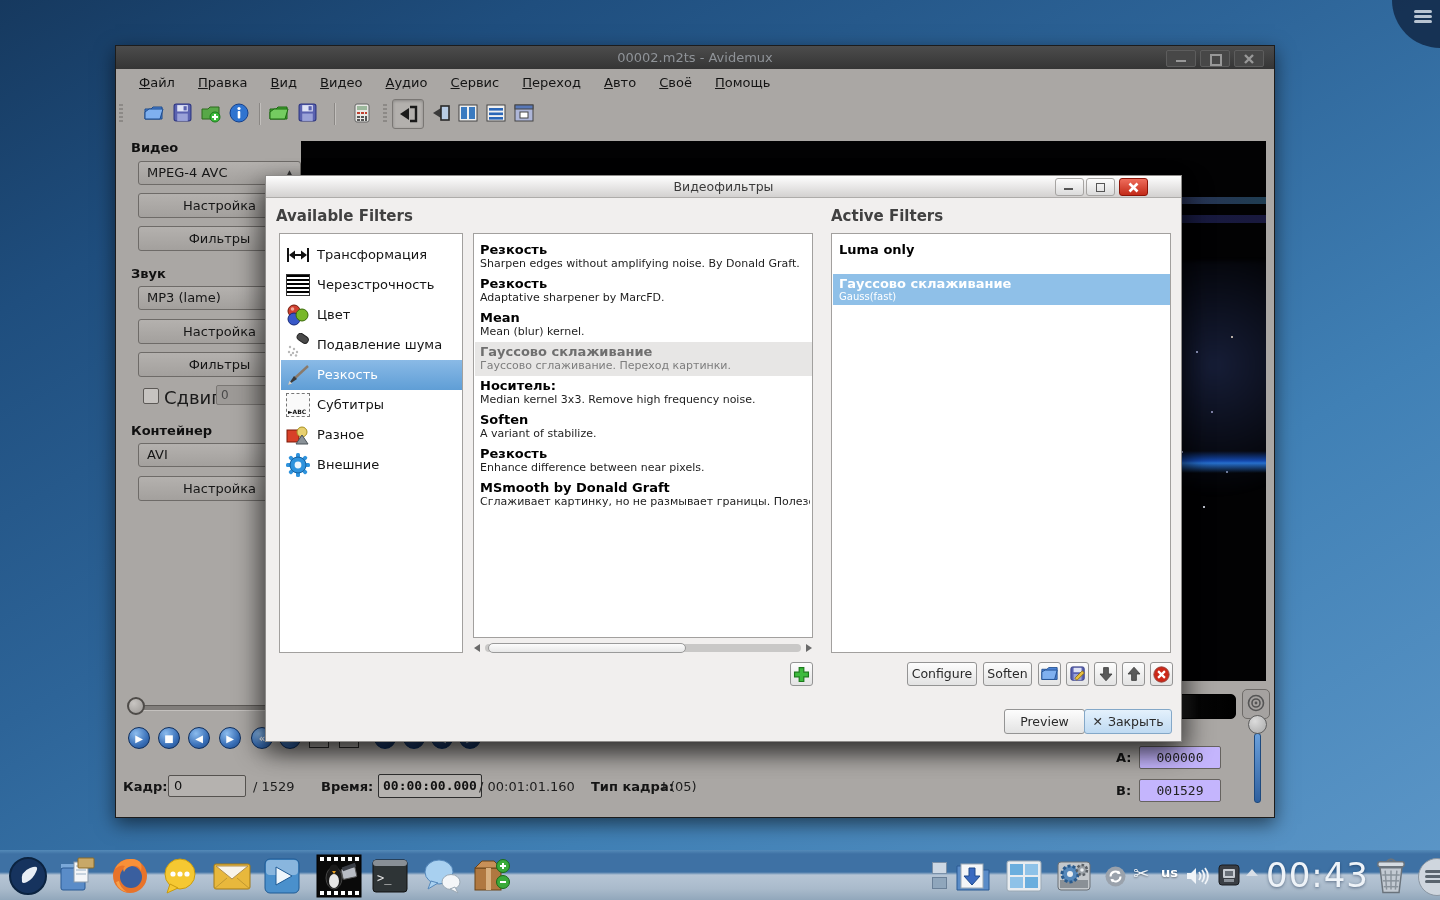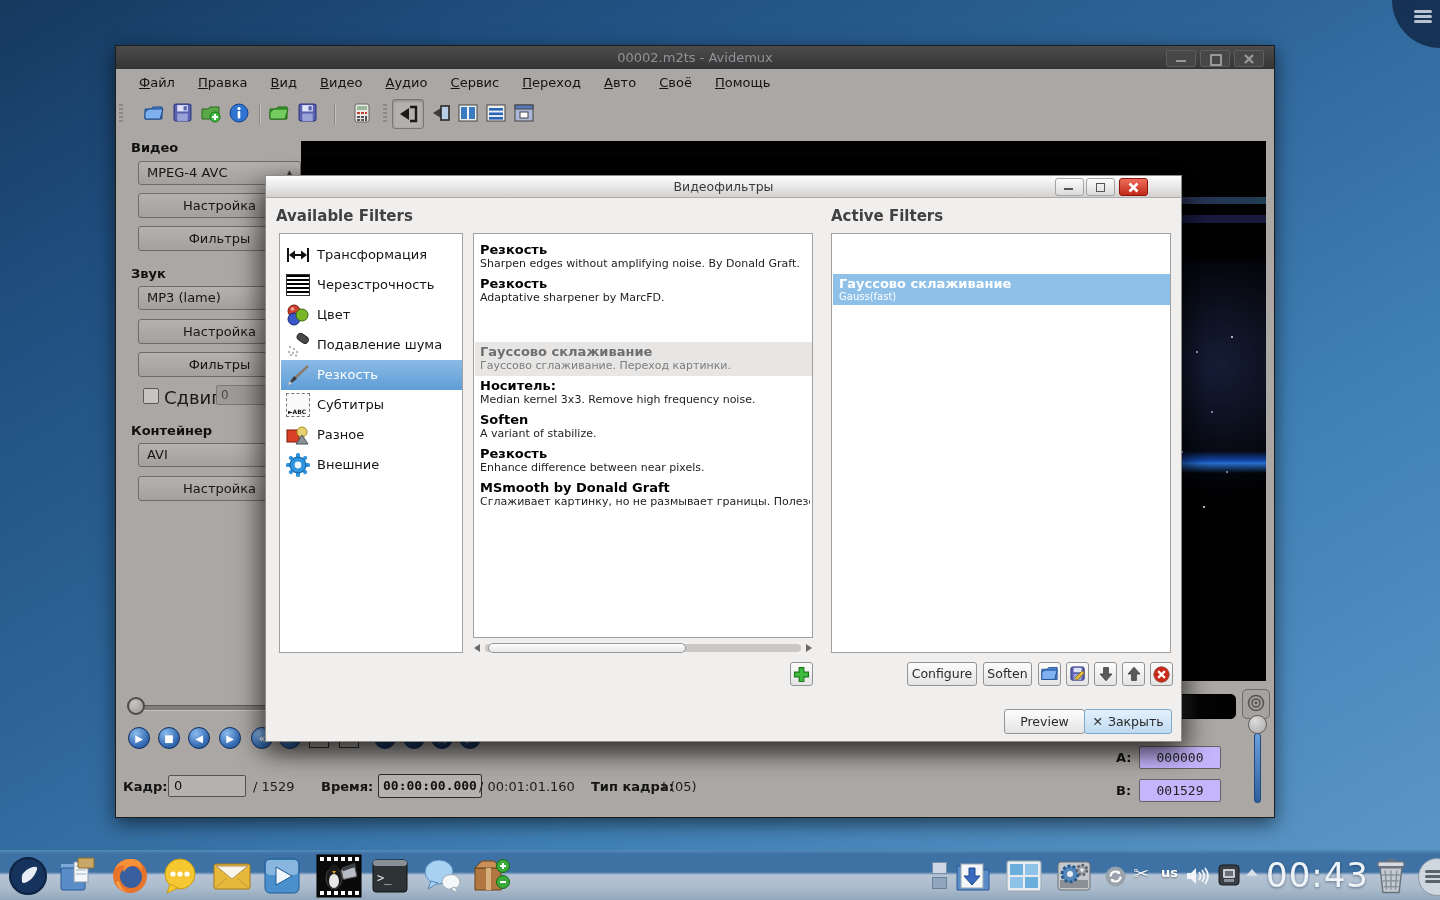--- a/index.html
+++ b/index.html
@@ -388,20 +388,24 @@
 
     <div class="abs dlist" style="left:207px;top:57px;width:340px;height:405px;">
       <div class="abs frow" style="top:6px;">
           <span class="n">Резкость</span>
           <span class="d">Sharpen edges without amplifying noise. By Donald Graft.</span>
         </div>
       <div class="abs frow" style="top:40px;">
           <span class="n">Резкость</span>
           <span class="d">Adaptative sharpener by MarcFD.</span>
         </div>
+      <div class="abs frow" style="top:74px;">
+          <span class="n">Mean</span>
+          <span class="d">Mean (blur) kernel.</span>
+        </div>
       <div class="abs frow sel" style="top:108px;">
           <span class="n">Гауссово склаживание</span>
           <span class="d">Гауссово сглаживание. Переход картинки.</span>
         </div>
       <div class="abs frow" style="top:142px;">
           <span class="n">Носитель:</span>
           <span class="d">Median kernel 3x3. Remove high frequency noise.</span>
         </div>
       <div class="abs frow" style="top:176px;">
           <span class="n">Soften</span>
@@ -424,20 +428,23 @@
       <div class="abs scroll-arrow" style="right:1px;top:3px;border-left:6px solid #6a6a6a;"></div>
     </div>
 
     <div class="abs ibtn" style="left:524px;top:486px;">
       <svg width="17" height="17" viewBox="0 0 22 22">
           <path d="M8 2 h6 v6 h6 v6 h-6 v6 h-6 v-6 H2 v-6 h6 Z" fill="#3dbb3d" stroke="#1a7a1a" stroke-width="1.5"></path>
         </svg>
     </div>
 
     <div class="abs dlist" style="left:565px;top:57px;width:340px;height:420px;">
+      <div class="abs arow" style="top:6px;height:32px;">
+          <span class="n">Luma only</span>
+        </div>
       <div class="abs arow sel" style="top:40px;height:31px;">
           <span class="n">Гауссово склаживание</span>
           <span class="d">Gauss(fast)</span>
         </div>
     </div>
 
     <div class="abs dbtn" style="left:641px;top:486px;width:70px;line-height:22px;">Configure</div>
     <div class="abs dbtn" style="left:717px;top:486px;width:49px;line-height:22px;">Soften</div>
     <div class="abs ibtn" style="left:772px;top:486px;">
       <svg width="17" height="15" viewBox="0 0 20 16">

